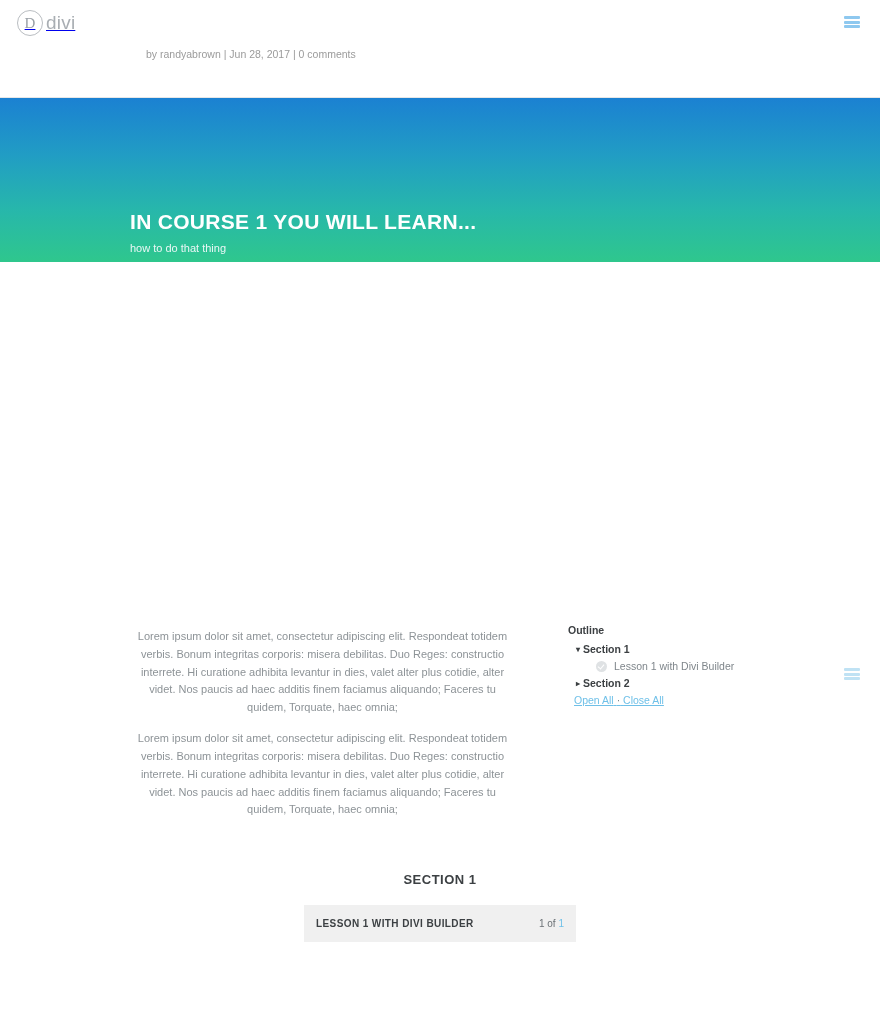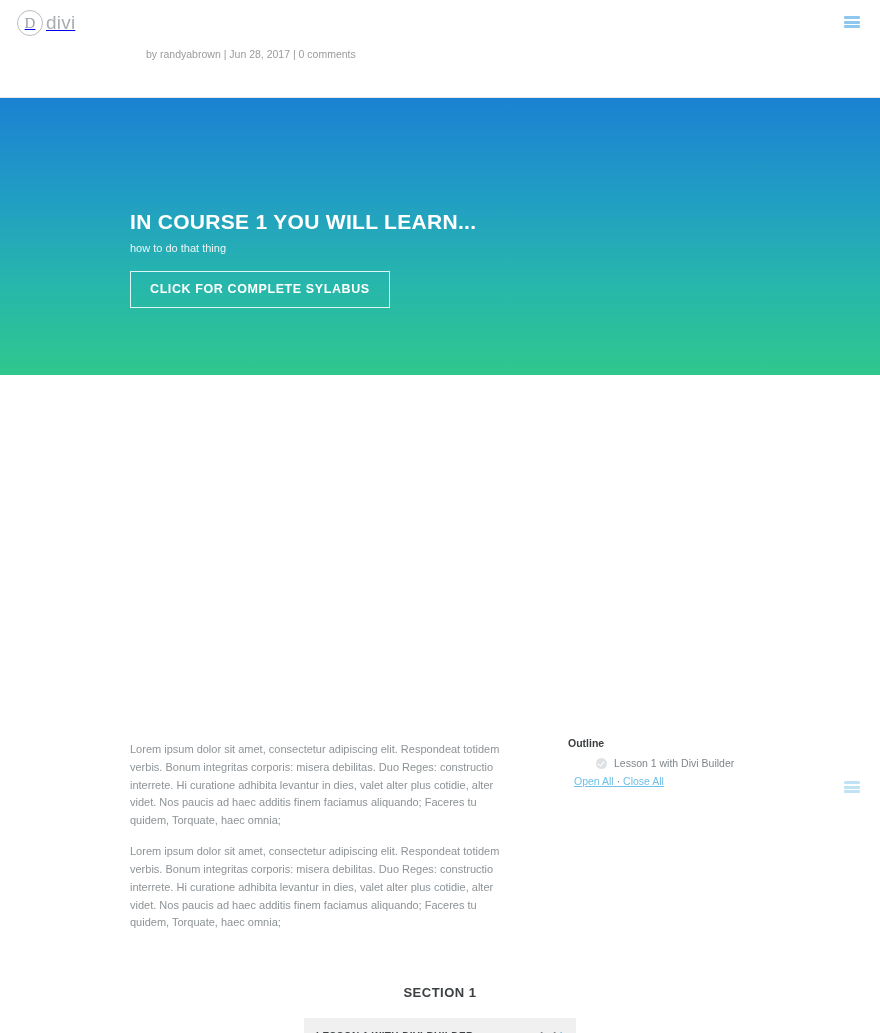--- a/index.html
+++ b/index.html
@@ -75,21 +75,21 @@
   }
   .post-meta {
     margin: 6px 0 0 16px;
     font-size: 10.5px;
     color: #9b9b9b;
   }
   .post-meta a { color: #9b9b9b; text-decoration: none; }
 
   
   .hero {
-    height: 277px;
+    height: 164px;
     background: linear-gradient(to bottom, #1b81d2 0%, #219dc4 35%, #27b7ab 68%, #2fc78d 100%);
     position: relative;
   }
   .hero-inner {
     position: absolute;
     left: 130px;
     top: 112px;
   }
   .hero-title {
     margin: 0;
@@ -120,20 +120,21 @@
   
   .content {
     position: relative;
     padding-top: 42px;
   }
   .col-main {
     position: absolute;
     left: 130px;
     top: 366px;
     width: 385px;
+    text-align: center;
   }
   .col-main p {
     margin: 0 0 13px 0;
     font-size: 11px;
     line-height: 1.62;
     color: #8d9397;
   }
   .col-side {
     position: absolute;
     left: 568px;
@@ -288,23 +289,29 @@
 <div class="content">
 
   <div class="col-main">
     <p>Lorem ipsum dolor sit amet, consectetur adipiscing elit. Respondeat totidem verbis. Bonum integritas corporis: misera debilitas. Duo Reges: constructio interrete. Hi curatione adhibita levantur in dies, valet alter plus cotidie, alter videt. Nos paucis ad haec additis finem faciamus aliquando; Faceres tu quidem, Torquate, haec omnia;</p>
     <p>Lorem ipsum dolor sit amet, consectetur adipiscing elit. Respondeat totidem verbis. Bonum integritas corporis: misera debilitas. Duo Reges: constructio interrete. Hi curatione adhibita levantur in dies, valet alter plus cotidie, alter videt. Nos paucis ad haec additis finem faciamus aliquando; Faceres tu quidem, Torquate, haec omnia;</p>
   </div>
 
   <div class="col-side">
     <p class="outline-title">Outline</p>
     <ul class="outline-list">
+      <li class="outline-sec">
+        <span class="caret">▾</span><span>Section 1</span>
+      </li>
       <li class="outline-lesson">
         <span class="status-dot"></span>
         <span>Lesson 1 with Divi Builder</span>
+      </li>
+      <li class="outline-sec">
+        <span class="caret">▸</span><span>Section 2</span>
       </li>
     </ul>
     <div class="outline-links">
       <a href="#">Open All</a>
       <span class="sep">·</span>
       <a href="#">Close All</a>
     </div>
   </div>
 
   <div class="side-hamburger">

